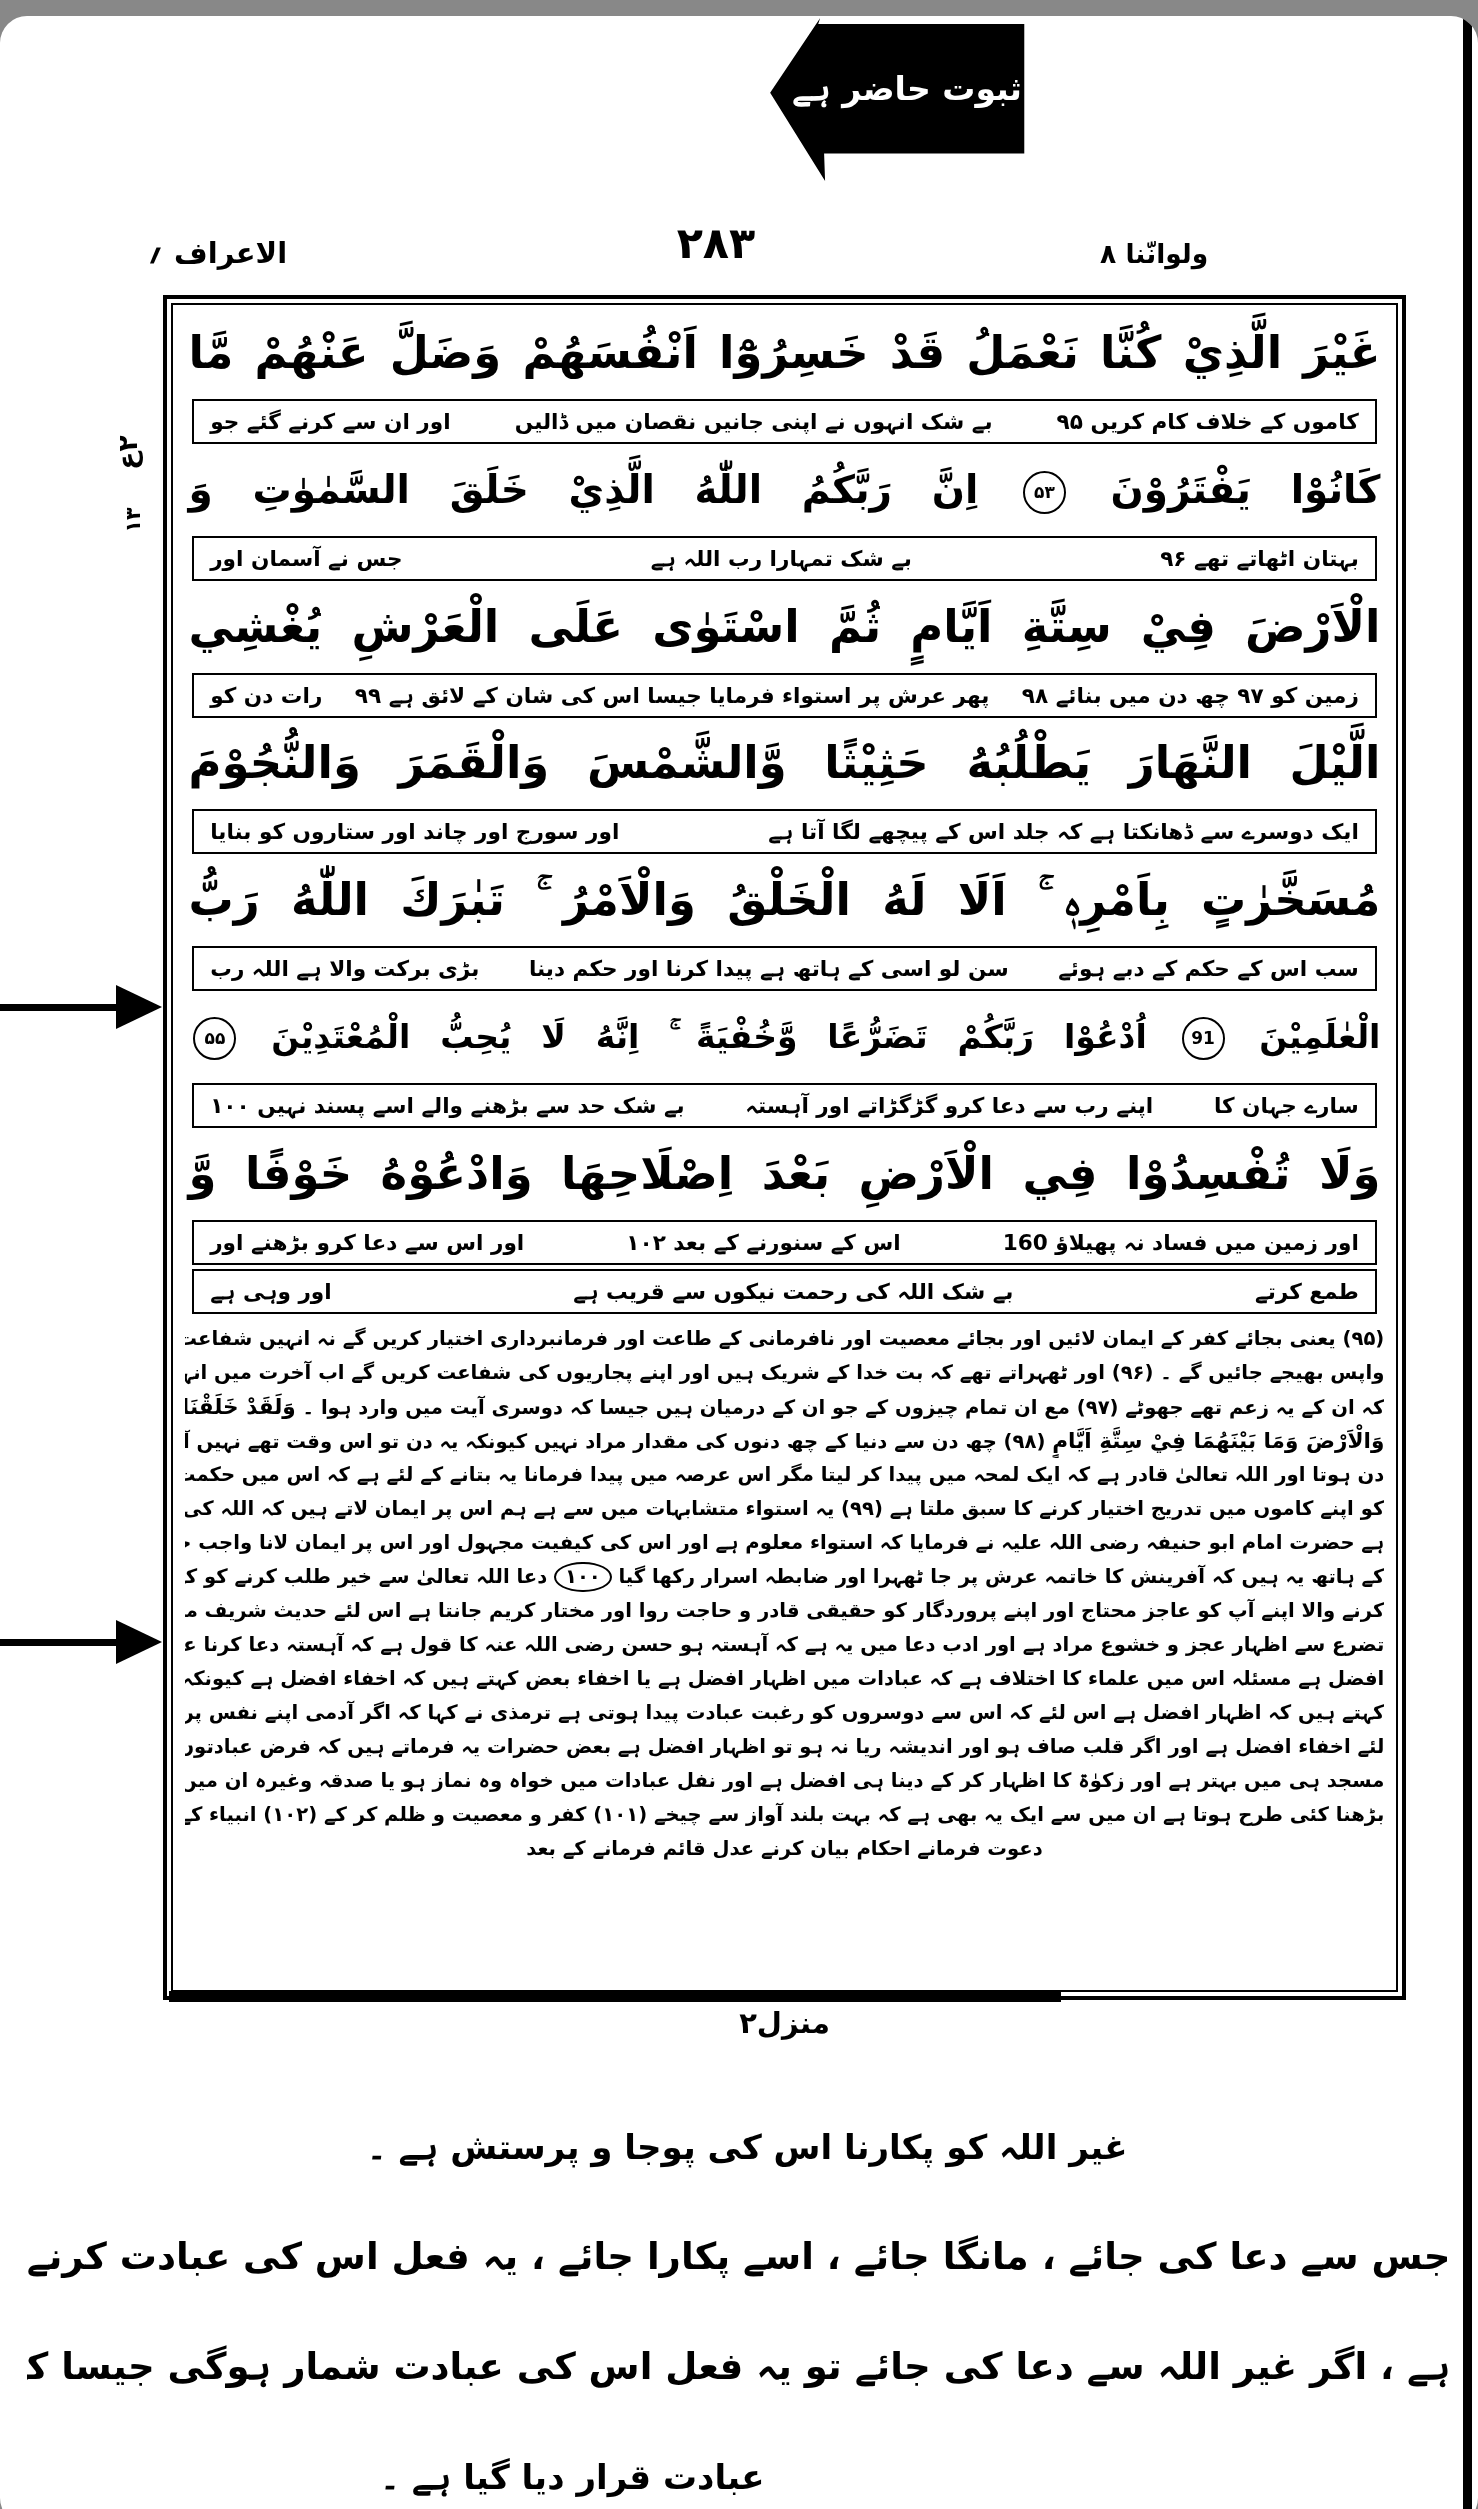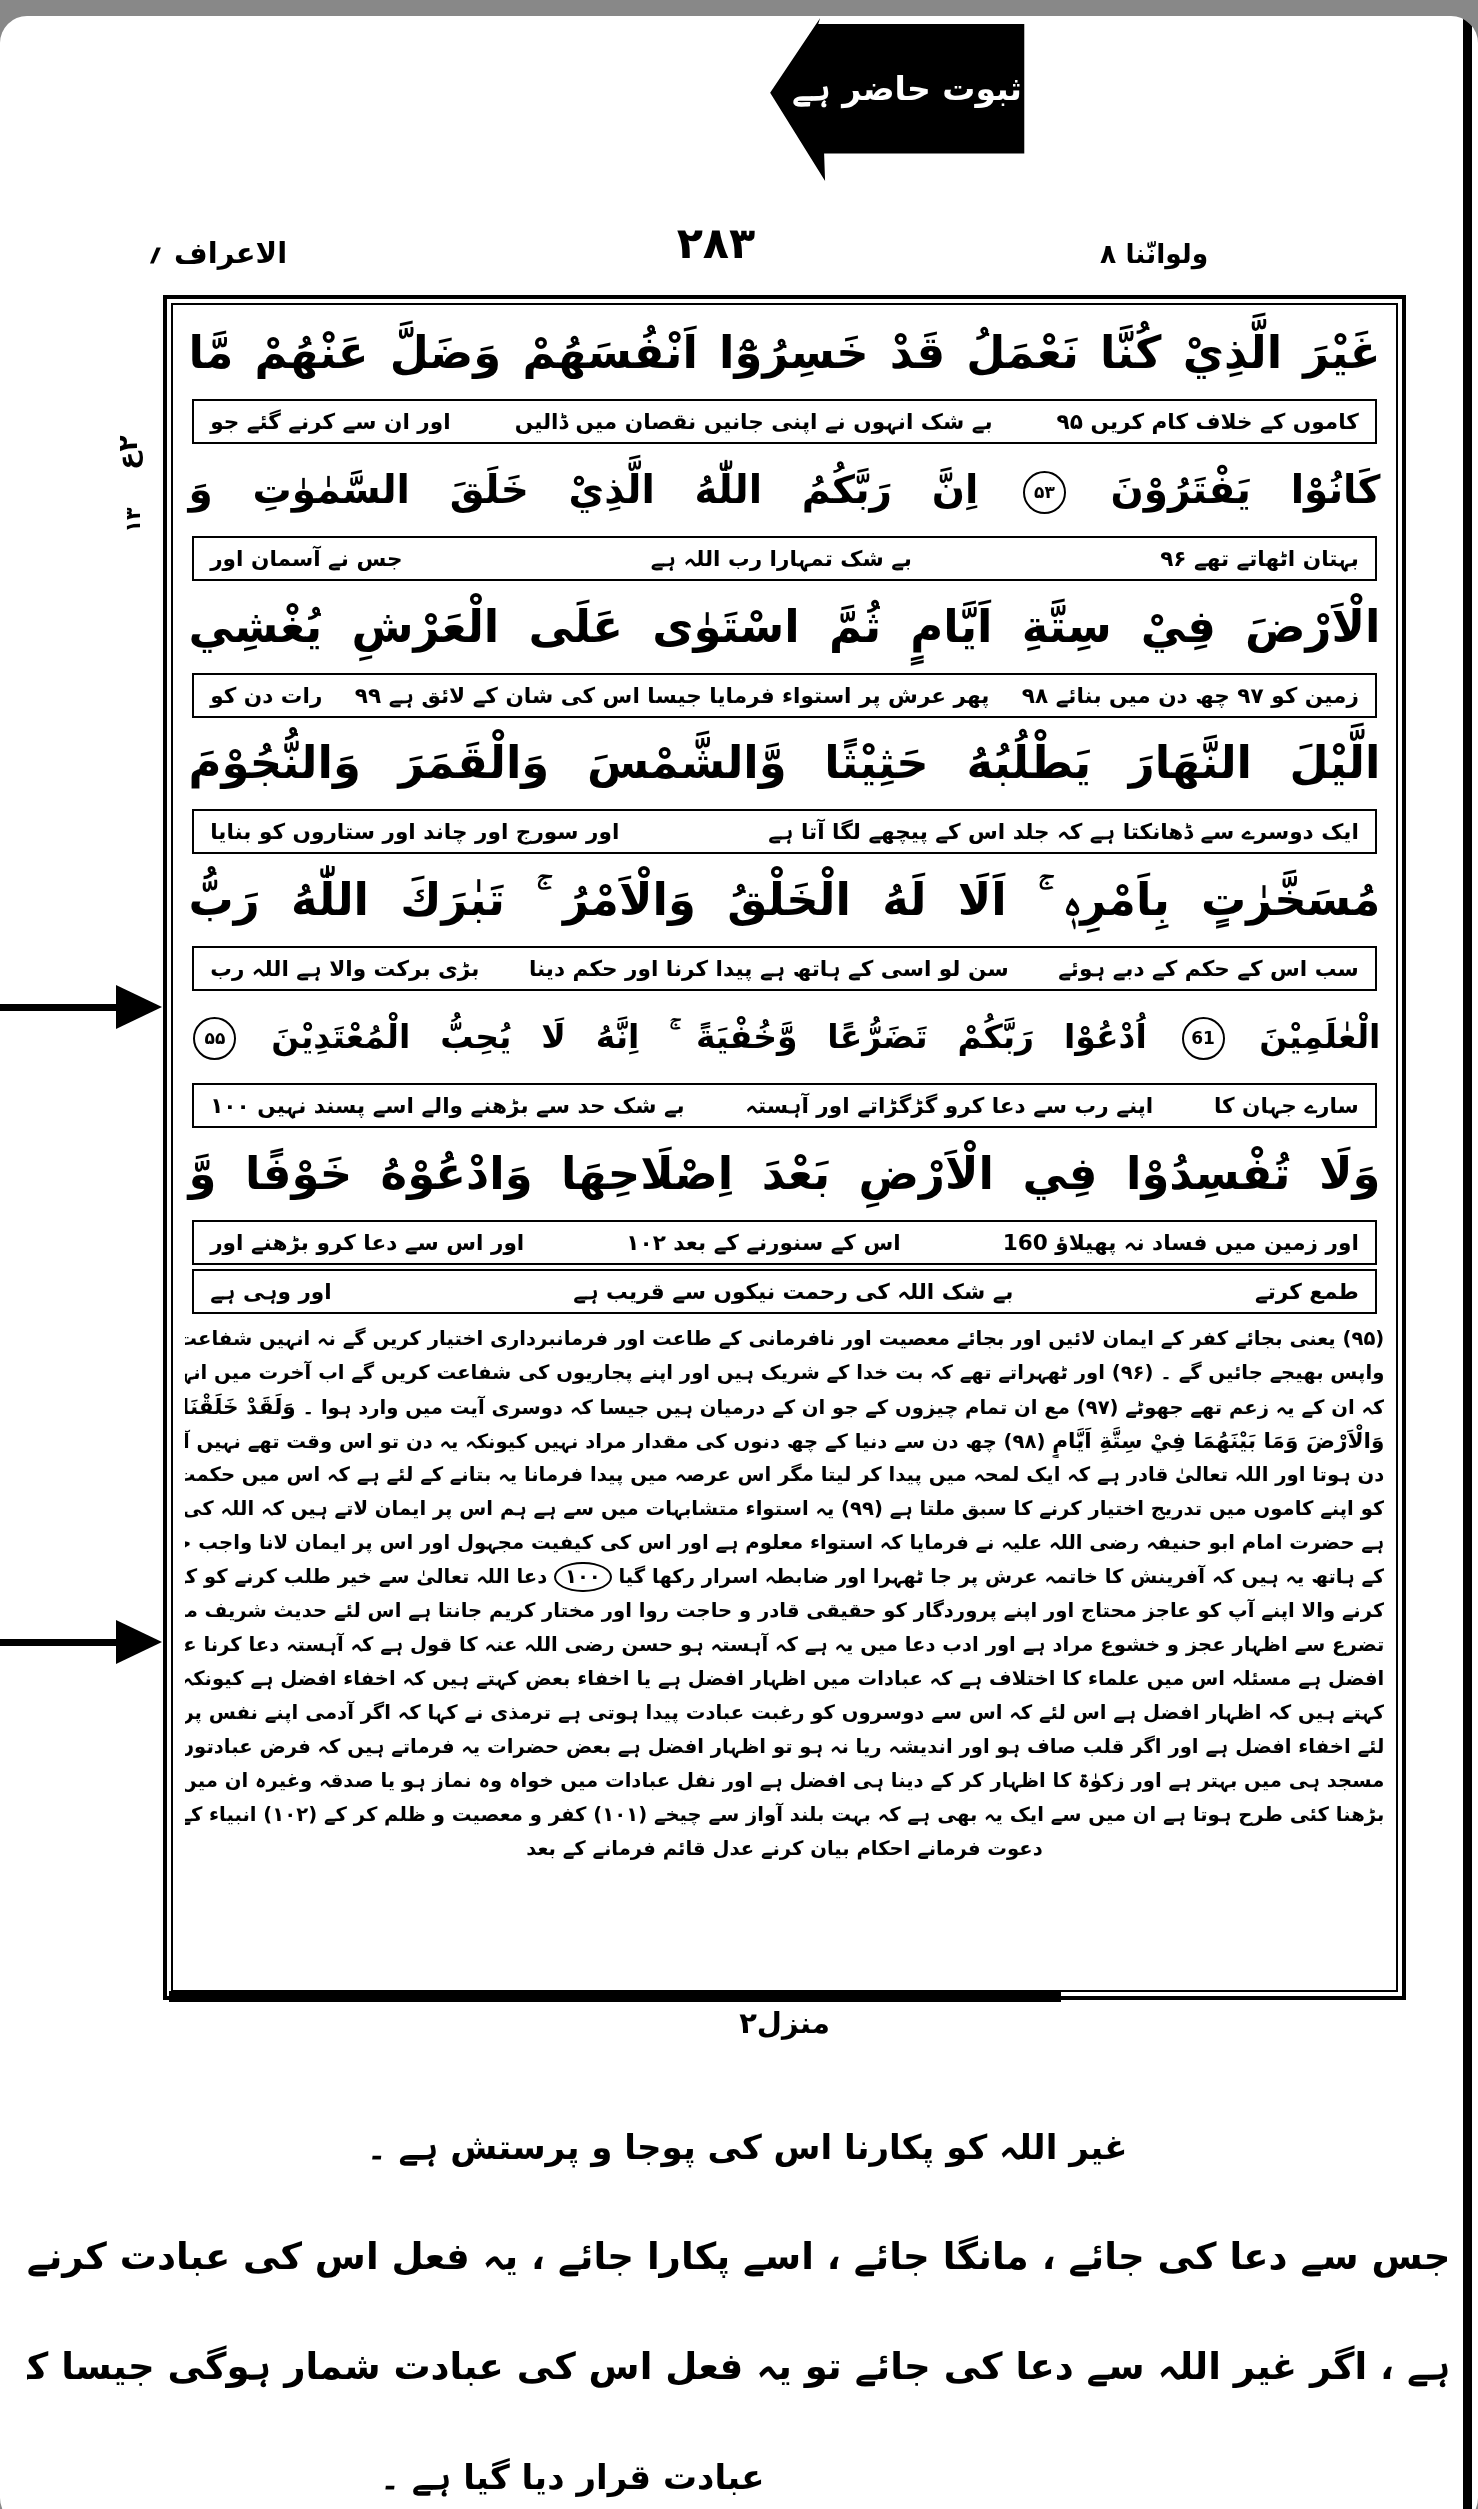--- a/index.html
+++ b/index.html
@@ -152,21 +152,21 @@
 
       <div class="aline fs46">مُسَخَّرٰتٍ بِاَمْرِهٖ ۚ اَلَا لَهُ الْخَلْقُ وَالْاَمْرُ ۚ تَبٰرَكَ اللّٰهُ رَبُّ</div>
       <div class="trow">
         <span>سب اس کے حکم کے دبے ہوئے</span>
         <span>سن لو اسی کے ہاتھ ہے پیدا کرنا اور حکم دینا</span>
         <span>بڑی برکت والا ہے اللہ رب</span>
       </div>
 
       <div class="aline fs34">
         <span>الْعٰلَمِيْنَ</span>
-        <span class="medallion">61</span>
+        <span class="medallion">91</span>
         <span>اُدْعُوْا رَبَّكُمْ تَضَرُّعًا وَّخُفْيَةً ۚ اِنَّهُ لَا يُحِبُّ الْمُعْتَدِيْنَ</span>
         <span class="medallion">۵۵</span>
       </div>
       <div class="trow">
         <span>سارے جہان کا</span>
         <span>اپنے رب سے دعا کرو گڑگڑاتے اور آہستہ</span>
         <span>بے شک حد سے بڑھنے والے اسے پسند نہیں ۱۰۰</span>
       </div>
 
       <div class="aline fs46">وَلَا تُفْسِدُوْا فِي الْاَرْضِ بَعْدَ اِصْلَاحِهَا وَادْعُوْهُ خَوْفًا وَّ</div>

